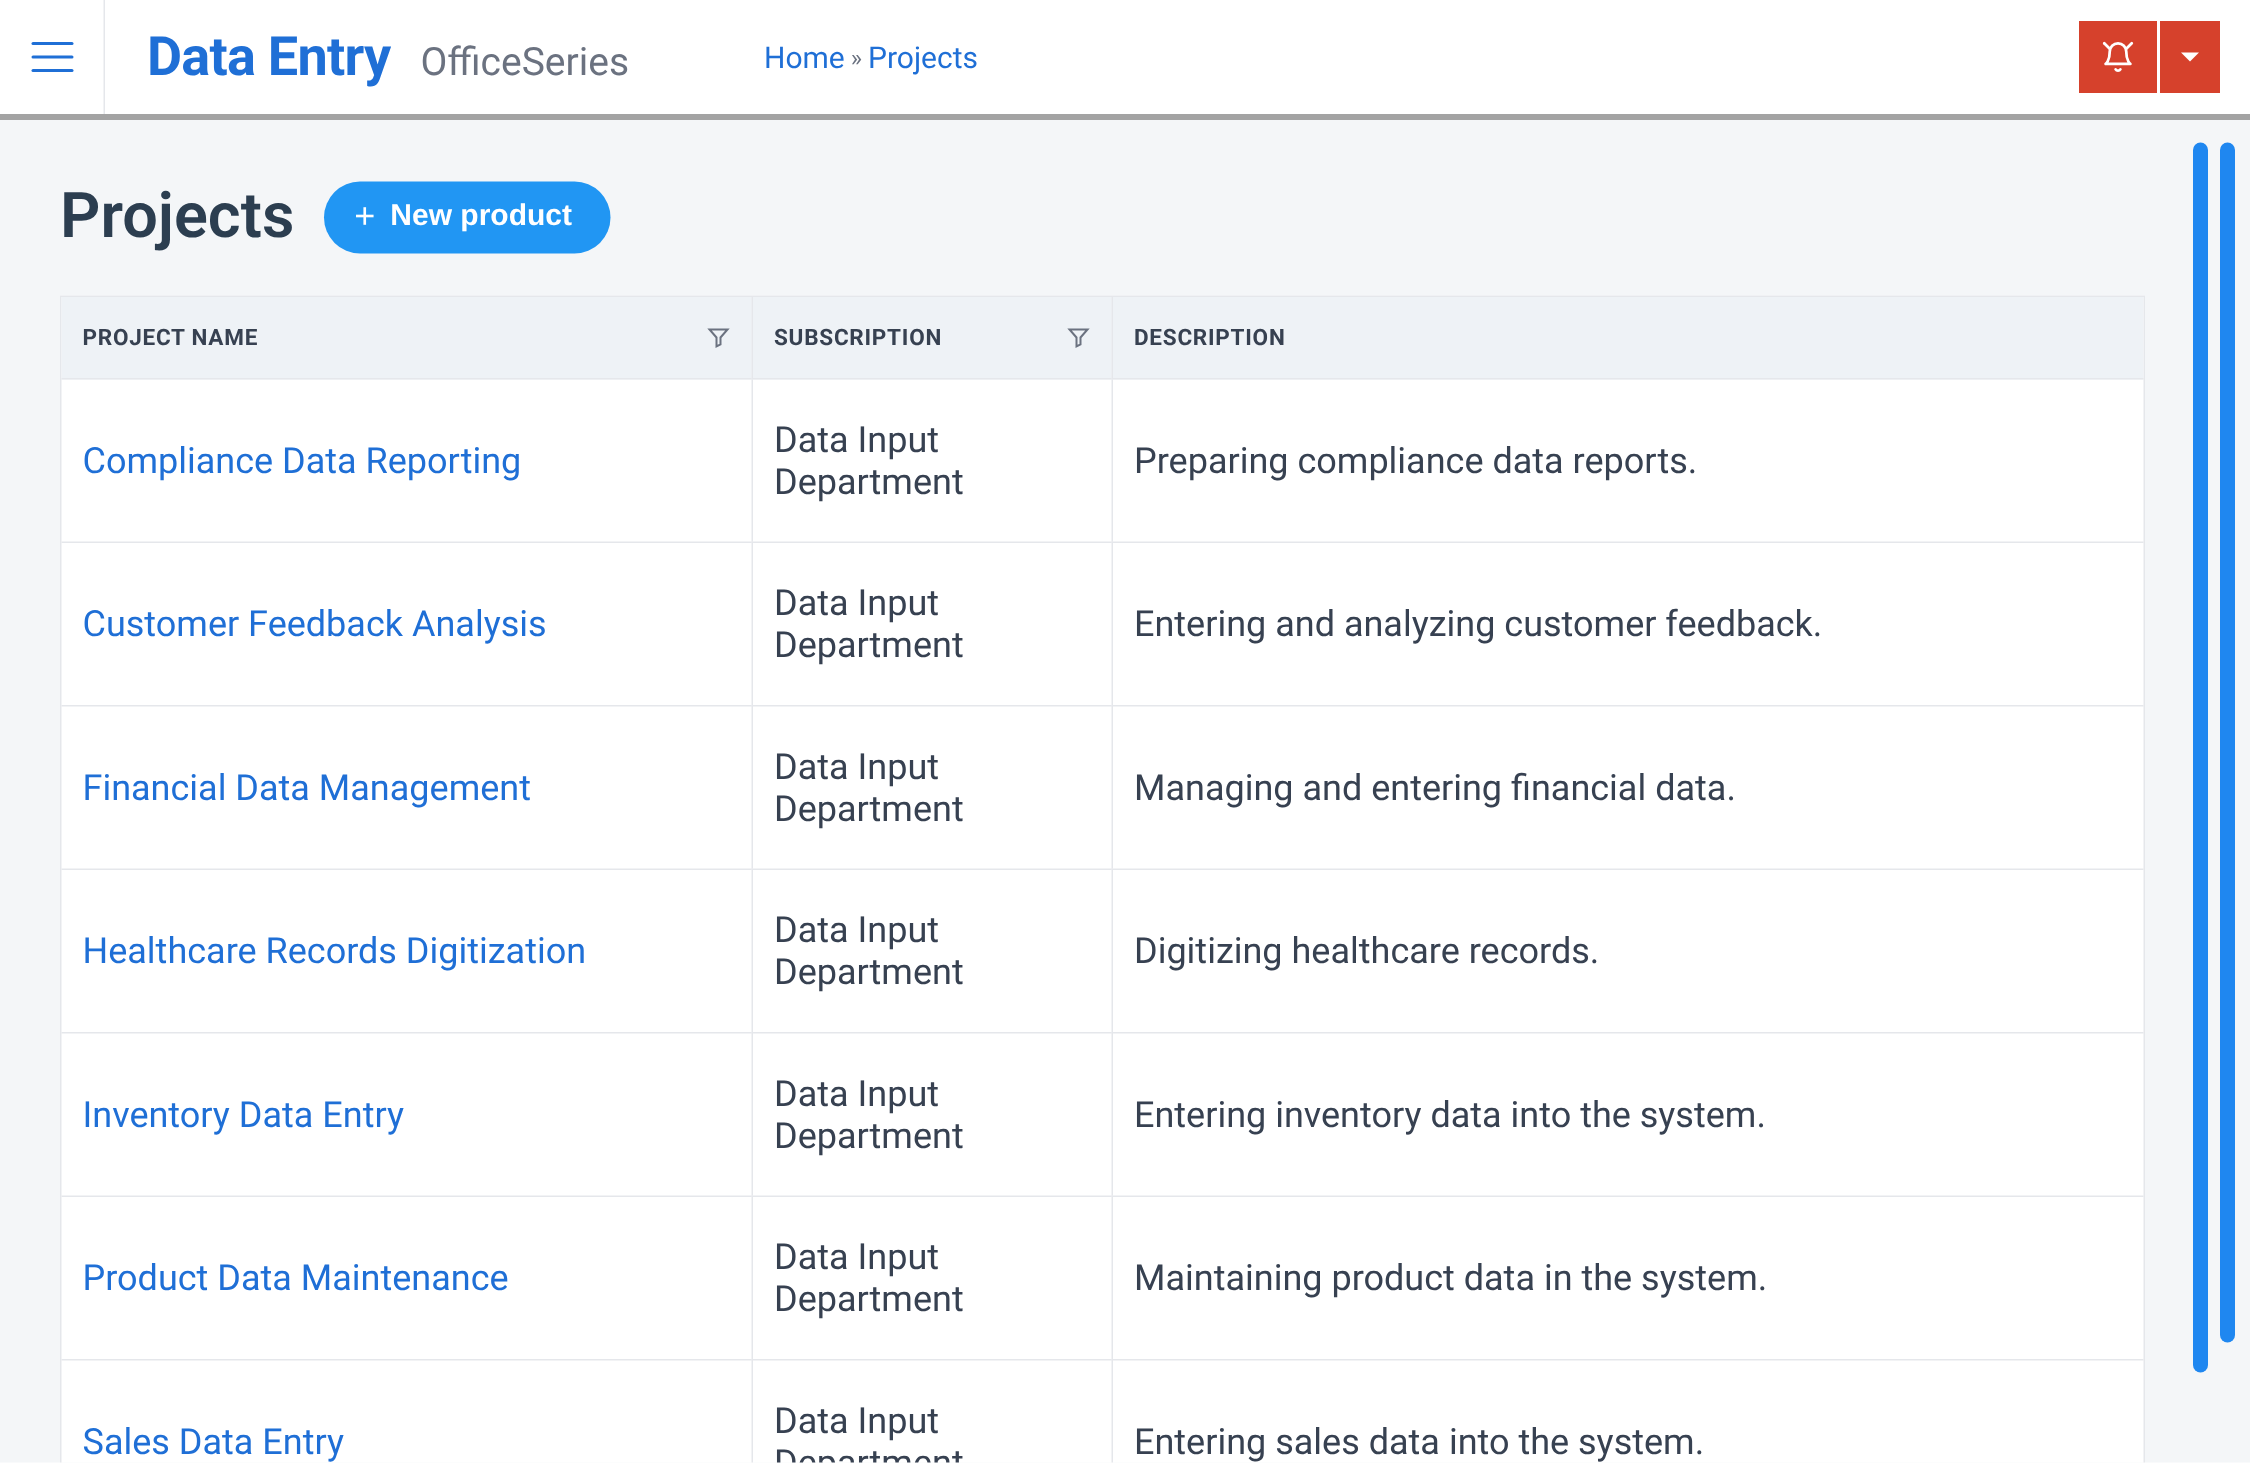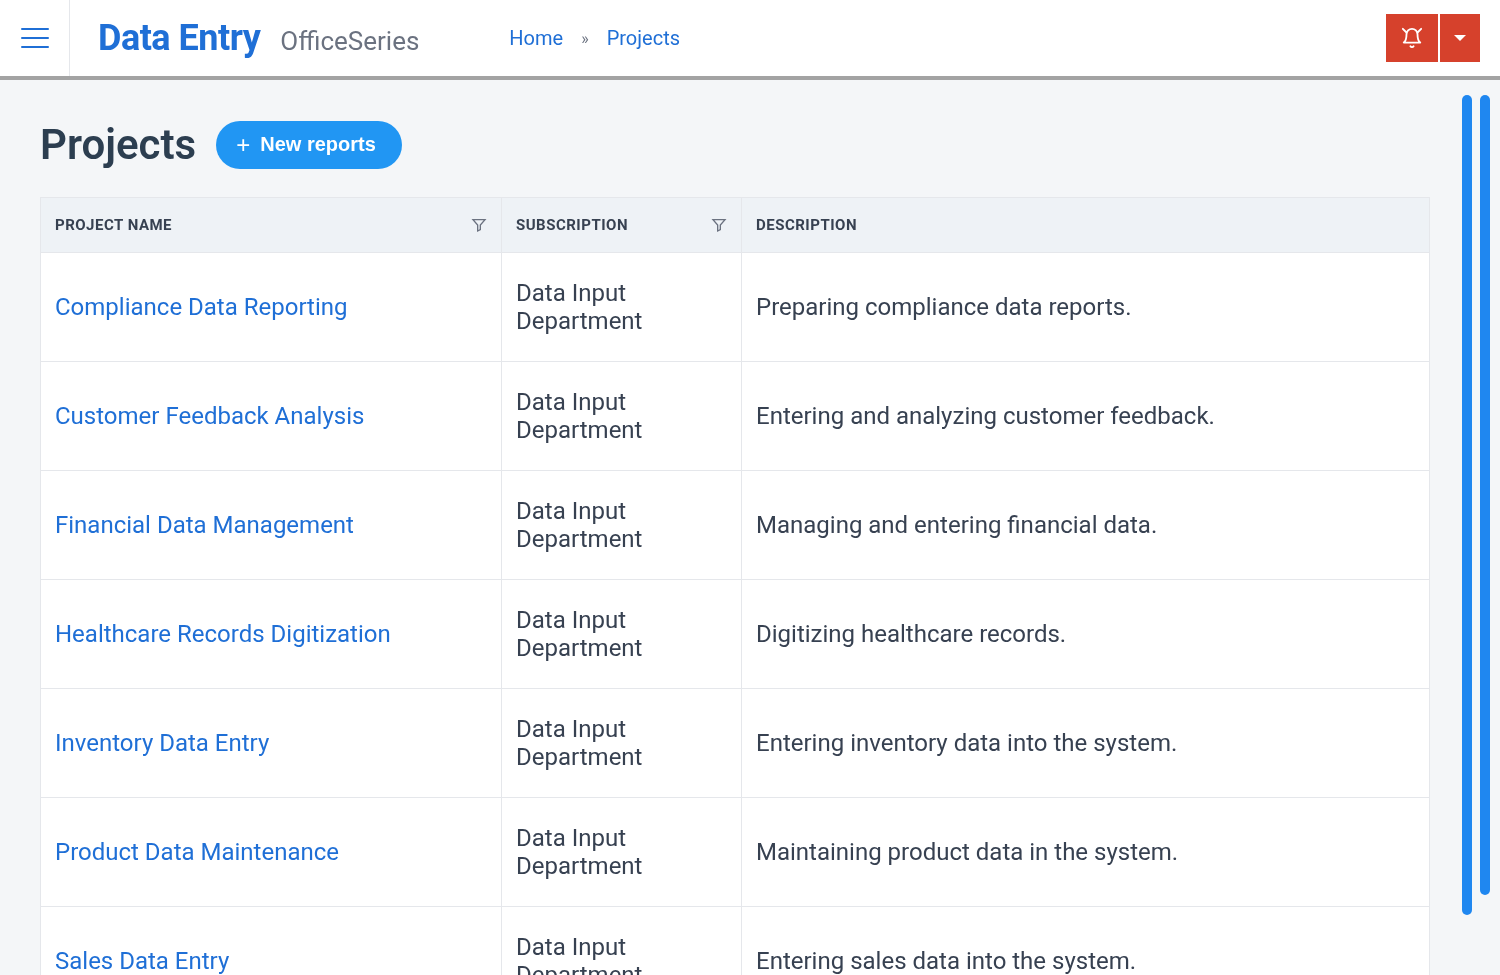--- a/index.html
+++ b/index.html
@@ -58,21 +58,21 @@
     font-size: 26px;
     color: #6b7280;
     margin-left: 20px;
     font-weight: 400;
   }
   .breadcrumb {
     margin-left: 90px;
     font-size: 20px;
     display: flex;
     align-items: center;
-    gap: 18px;
+    gap: 4px;
   }
   .breadcrumb a {
     color: #1f6fd6;
     text-decoration: none;
   }
   .breadcrumb .sep {
     color: #6b7280;
     font-size: 16px;
   }
   .header-actions {
@@ -225,21 +225,21 @@
       <div class="caret-down"></div>
     </div>
   </div>
 </div>
 
 <div class="content">
   <div class="page-heading">
     <h1 class="page-title">Projects</h1>
     <button class="new-btn">
       <span class="plus-icon">+</span>
-      <span>New reports</span>
+      <span>New product</span>
     </button>
   </div>
 
   <table class="table">
     <thead>
       <tr>
         <th class="col-name">
           <span>Project Name</span>
           <svg class="filter-icon" viewBox="0 0 24 24" fill="none" stroke="currentColor" stroke-width="2">
             <polygon points="3 4 21 4 14 12 14 19 10 21 10 12 3 4"></polygon>

